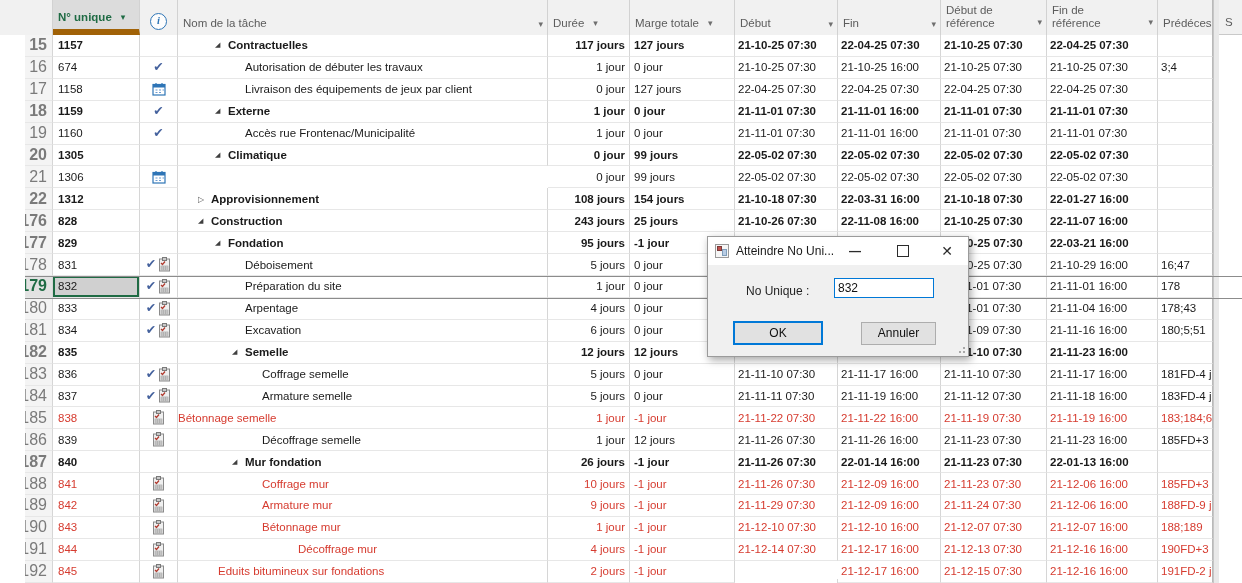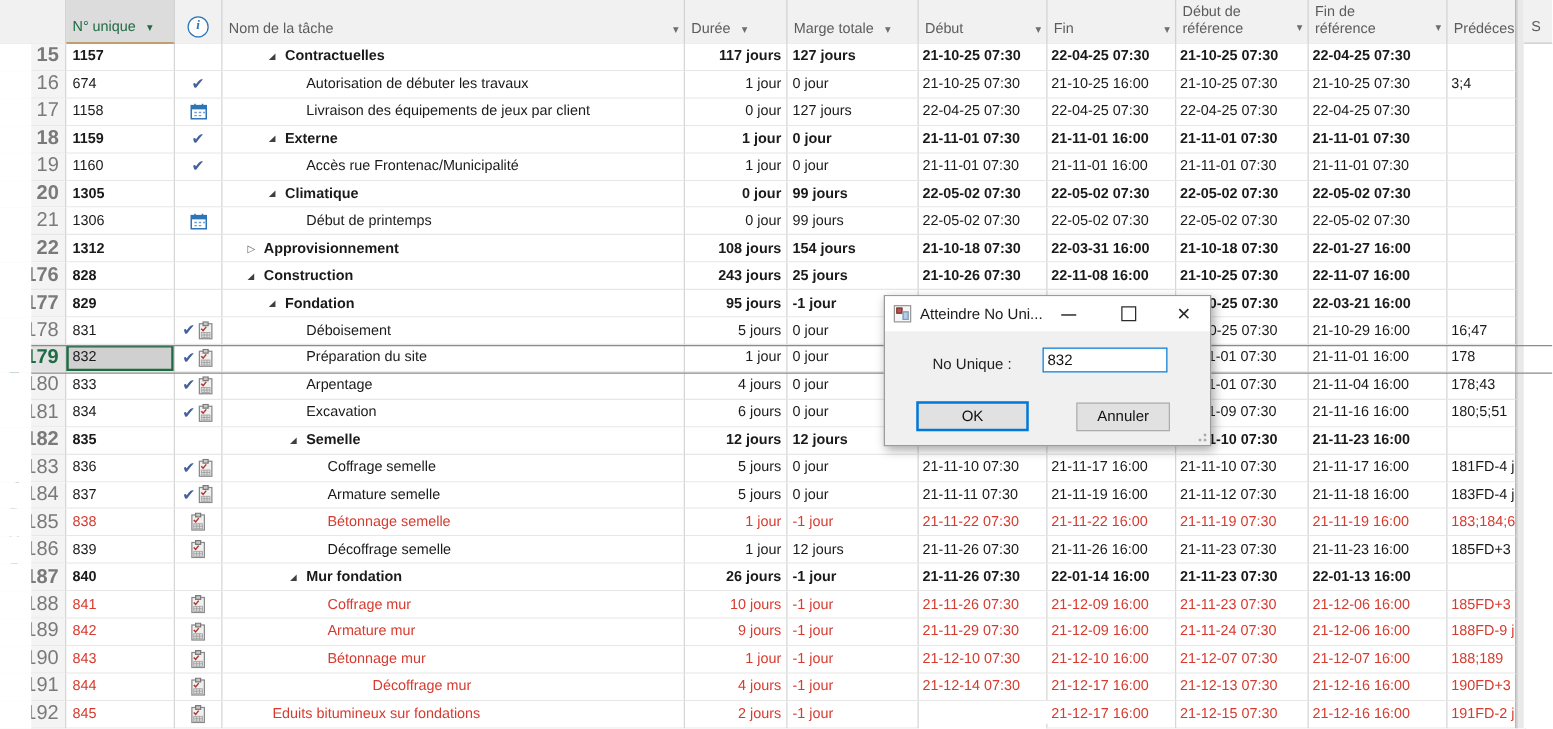--- a/index.html
+++ b/index.html
@@ -21,21 +21,21 @@
   .col-bstart{left:941px;width:106px}
   .col-bfin{left:1047px;width:111px}
   .col-pred{left:1158px;width:55px}
   
   #header{position:absolute;left:0;top:0;width:1242px;height:35px;background:#f1f1f1;border-bottom:1px solid #c9c9c9;}
   .hcell{position:absolute;top:0;height:35px;box-sizing:border-box;border-right:1px solid #d2d2d2;
          color:#5c5c5c;font-size:11.5px;display:flex;align-items:flex-end;padding:0 0 6px 5px;white-space:nowrap;overflow:hidden;}
   .hcell.two{align-items:flex-start;padding-top:4px;line-height:13px;}
   .hcell .arr{color:#6e6e6e;font-size:9px;margin-left:9px;line-height:11px;}
   .arr-abs{position:absolute;bottom:6px;right:4px;color:#6e6e6e;font-size:9px;}
-  #h-id{background:#dcdcdc;color:#1f6b44;font-weight:normal;border-bottom:1px solid #a16207;}
+  #h-id{background:#dcdcdc;color:#1f6b44;font-weight:bold;border-bottom:6px solid #a16207;}
   #h-info{justify-content:center;padding:0 0 5px 0;}
   .i-circle{display:inline-block;width:15px;height:15px;border:1.4px solid #2e75b6;border-radius:50%;
             color:#2e75b6;font-size:10.5px;line-height:14px;text-align:center;font-style:italic;
             font-family:"Liberation Serif","DejaVu Serif",serif;font-weight:bold;background:#fdfdfd;}
   
   #rows{position:absolute;left:0;top:35px;width:1242px;}
   .trow{position:relative;background:#fff;}
   .cell{position:absolute;top:0;height:100%;box-sizing:border-box;border-right:1px solid #d6d6d6;border-bottom:1px solid #e7e7e7;
         font-size:11.5px;color:#1a1a1a;display:flex;align-items:center;white-space:nowrap;overflow:hidden;}
   .cell.num{background:#f4f4f4;color:#7a7a7a;justify-content:flex-end;padding-right:5px;font-size:16px;}
@@ -251,23 +251,20 @@
         <div class="cell num col-num">21</div>
         <div class="cell idc col-id">1306</div>
         <div class="cell infoc col-info">
           <svg width="14" height="14" viewBox="0 0 14 14">
             <rect x="1" y="2.5" width="12" height="10.5" fill="#fff" stroke="#2e75b6" stroke-width="1.2"></rect>
             <rect x="1" y="2.5" width="12" height="3" fill="#2e75b6"></rect>
             <path d="M4 1 v3 M10 1 v3" stroke="#2e75b6" stroke-width="1.2"></path>
             <path d="M3.5 8 h2 M7 8 h2 M10.5 8 h1.5 M3.5 10.5 h2 M7 10.5 h2" stroke="#6b9bd1" stroke-width="1.1"></path>
           </svg>
         </div>
-        <div class="cell col-name">
-          <span class="nm" style="margin-left: 67px;">Début de printemps</span>
-        </div>
         <div class="cell durc col-dur">0 jour</div>
         <div class="cell slkc col-slack">99 jours</div>
         <div class="cell datec col-start">22-05-02 07:30</div>
         <div class="cell datec col-fin">22-05-02 07:30</div>
         <div class="cell datec col-bstart">22-05-02 07:30</div>
         <div class="cell datec col-bfin">22-05-02 07:30</div>
         <div class="cell predc col-pred"></div>
       </div>
       <div class="trow bold" style="height: 21.92px;">
         <div class="cell num col-num">22</div>
@@ -483,21 +480,21 @@
         <div class="cell infoc col-info">
           <svg width="13" height="15" viewBox="0 0 13 15">
             <rect x="1.5" y="2" width="10" height="12" fill="#f0f0f0" stroke="#8a8a8a"></rect>
             <rect x="4.5" y="0.5" width="4" height="3" fill="#c9c9c9" stroke="#7a7a7a"></rect>
             <path d="M3 6 l1.5 1.5 L7 4.5" stroke="#b03a2e" fill="none" stroke-width="1.2"></path>
             <rect x="3" y="9" width="7" height="4" fill="#dcdcdc" stroke="#9a9a9a" stroke-width="0.6"></rect>
             <path d="M5.3 9 v4 M7.6 9 v4 M3 11 h7" stroke="#9a9a9a" stroke-width="0.6"></path>
           </svg>
         </div>
         <div class="cell col-name">
-          <span class="nm" style="margin-left: 84px;">Bétonnage semelle</span>
+          <span class="nm" style="">Bétonnage semelle</span>
         </div>
         <div class="cell durc col-dur">1 jour</div>
         <div class="cell slkc col-slack">-1 jour</div>
         <div class="cell datec col-start">21-11-22 07:30</div>
         <div class="cell datec col-fin">21-11-22 16:00</div>
         <div class="cell datec col-bstart">21-11-19 07:30</div>
         <div class="cell datec col-bfin">21-11-19 16:00</div>
         <div class="cell predc col-pred">183;184;6</div>
       </div>
       <div class="trow" style="height: 21.92px;">

